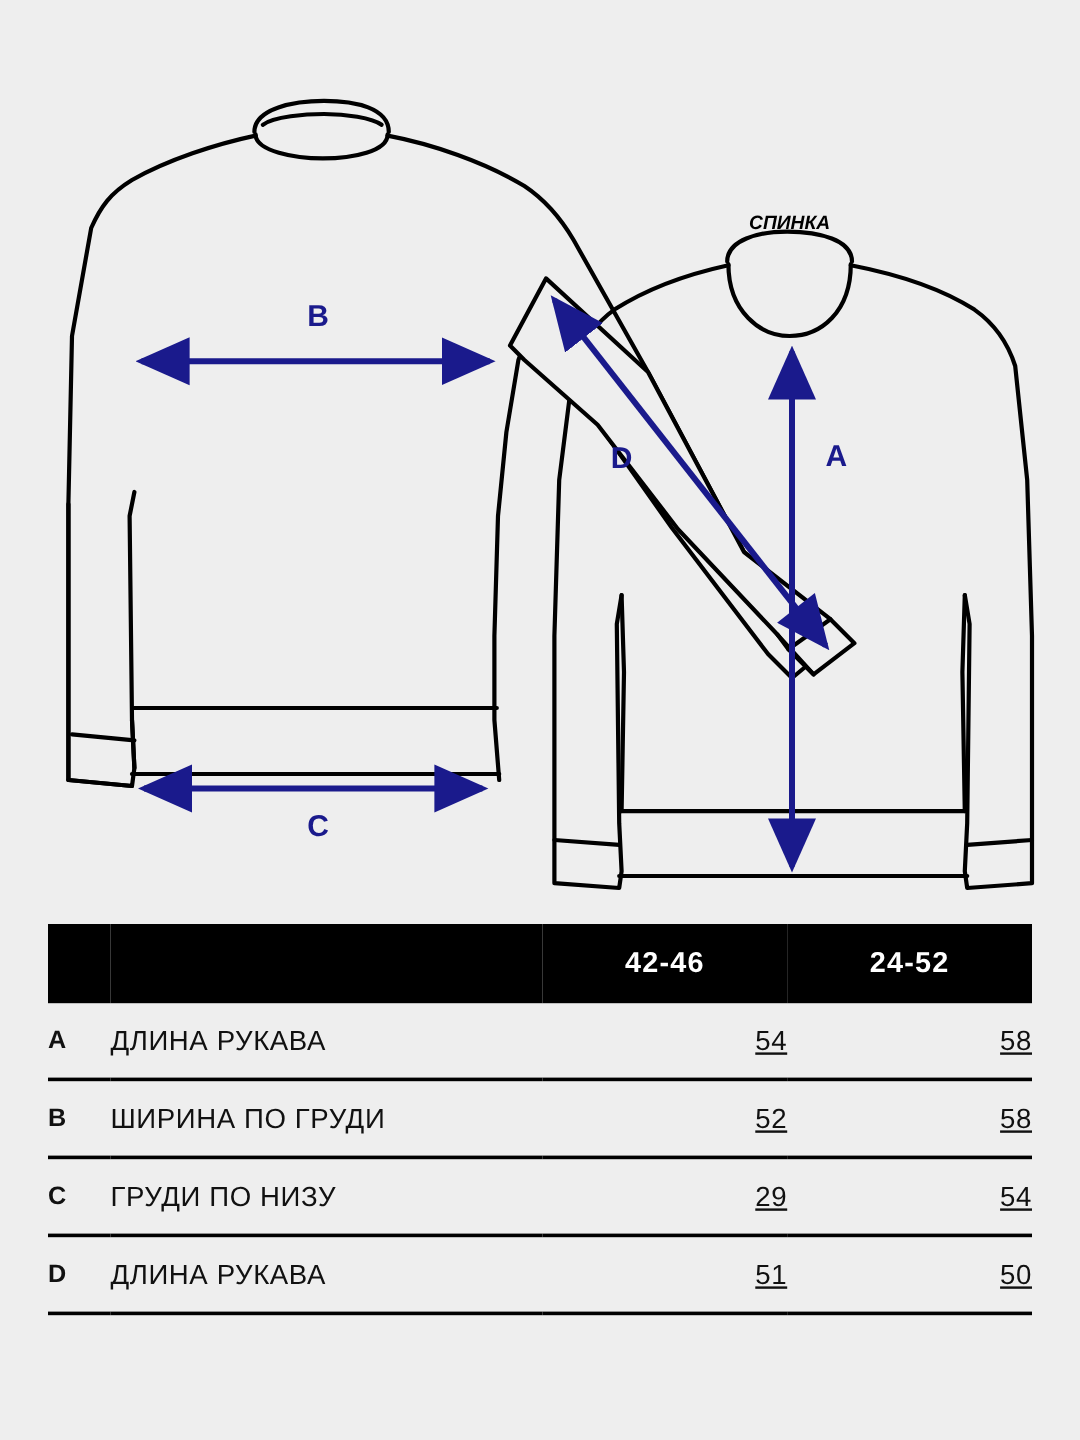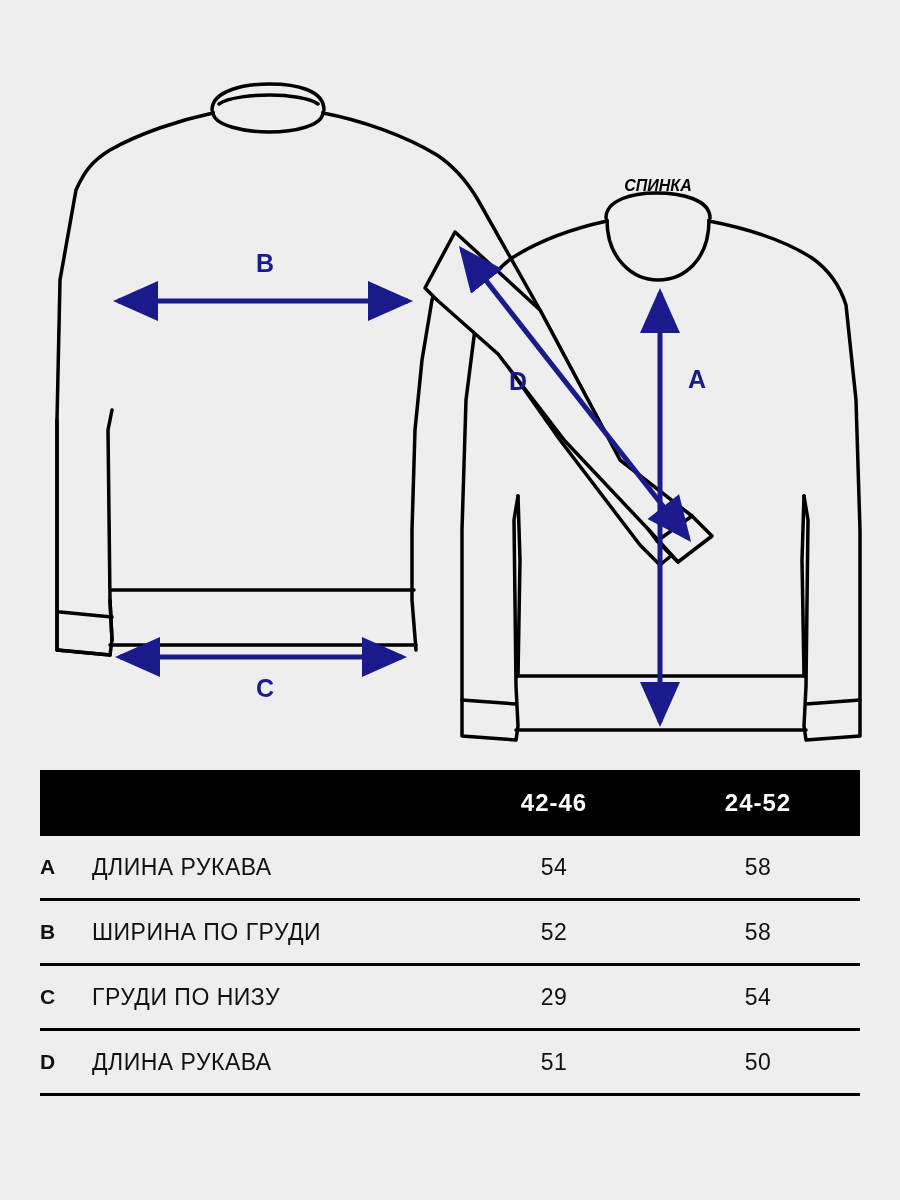--- a/index.html
+++ b/index.html
@@ -92,22 +92,23 @@
     font-size: 21px;
     text-align: left;
     padding-left: 6px;
   }
   td.name {
     font-weight: normal;
     letter-spacing: 0.5px;
     padding-left: 10px;
   }
   td.val {
-    text-align: center;
+    text-align: right;
     letter-spacing: 0.5px;
+    text-decoration: underline;
   }
 </style>
 </head>
 <body>
 
 <div id="diagram-area">
   <svg width="900" height="770" viewBox="0 0 900 770" xmlns="http://www.w3.org/2000/svg">
     <defs>
       <marker id="arrHead" markerWidth="10" markerHeight="10" refX="8" refY="4" orient="auto" markerUnits="strokeWidth">
         <path d="M0,0 L9,4 L0,8 z" fill="#1a1a8c"></path>

